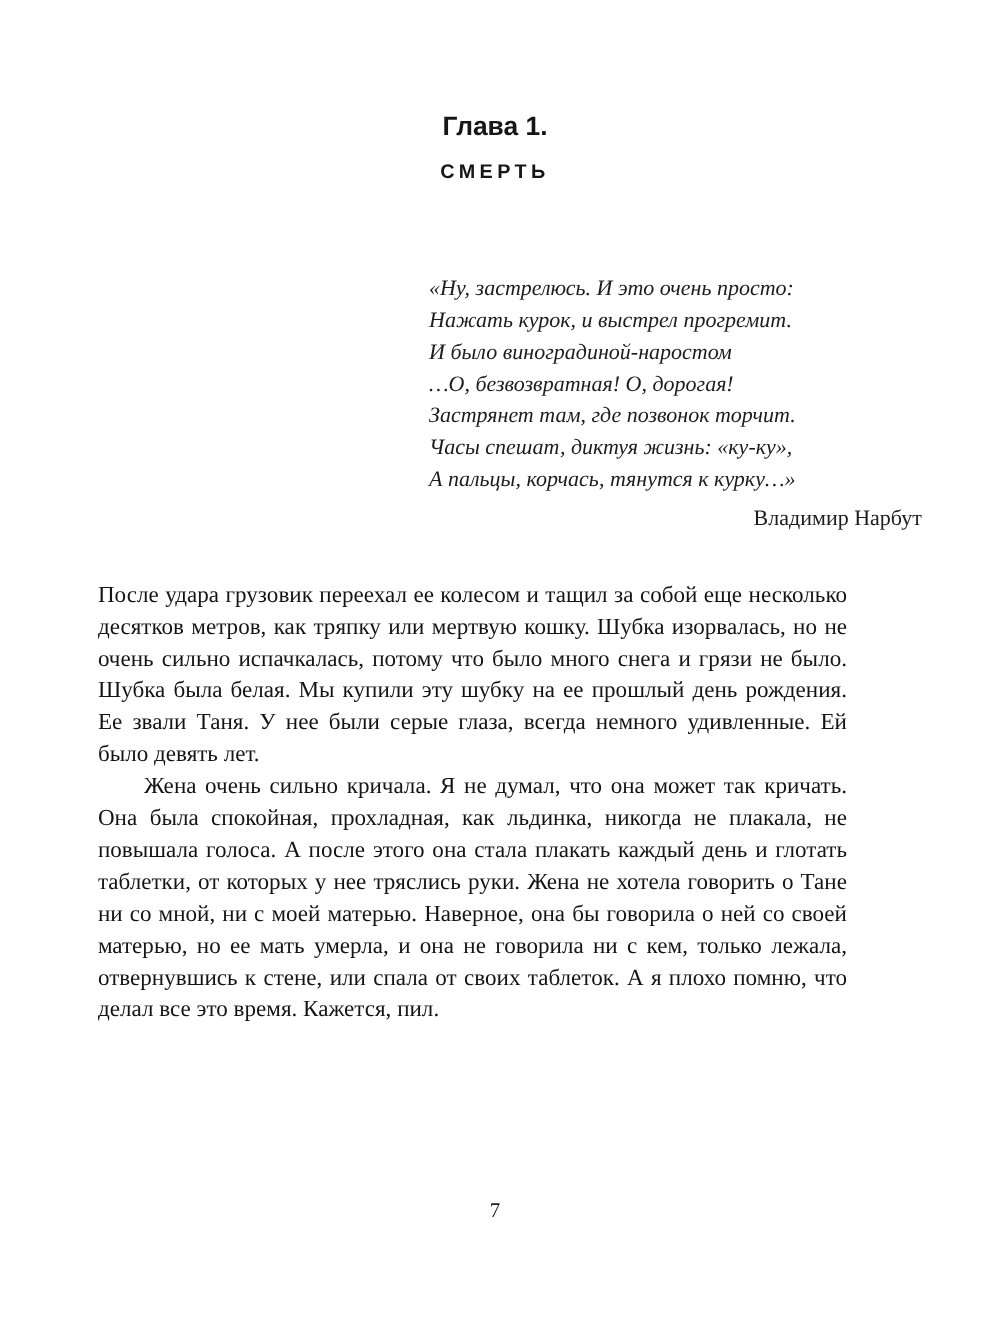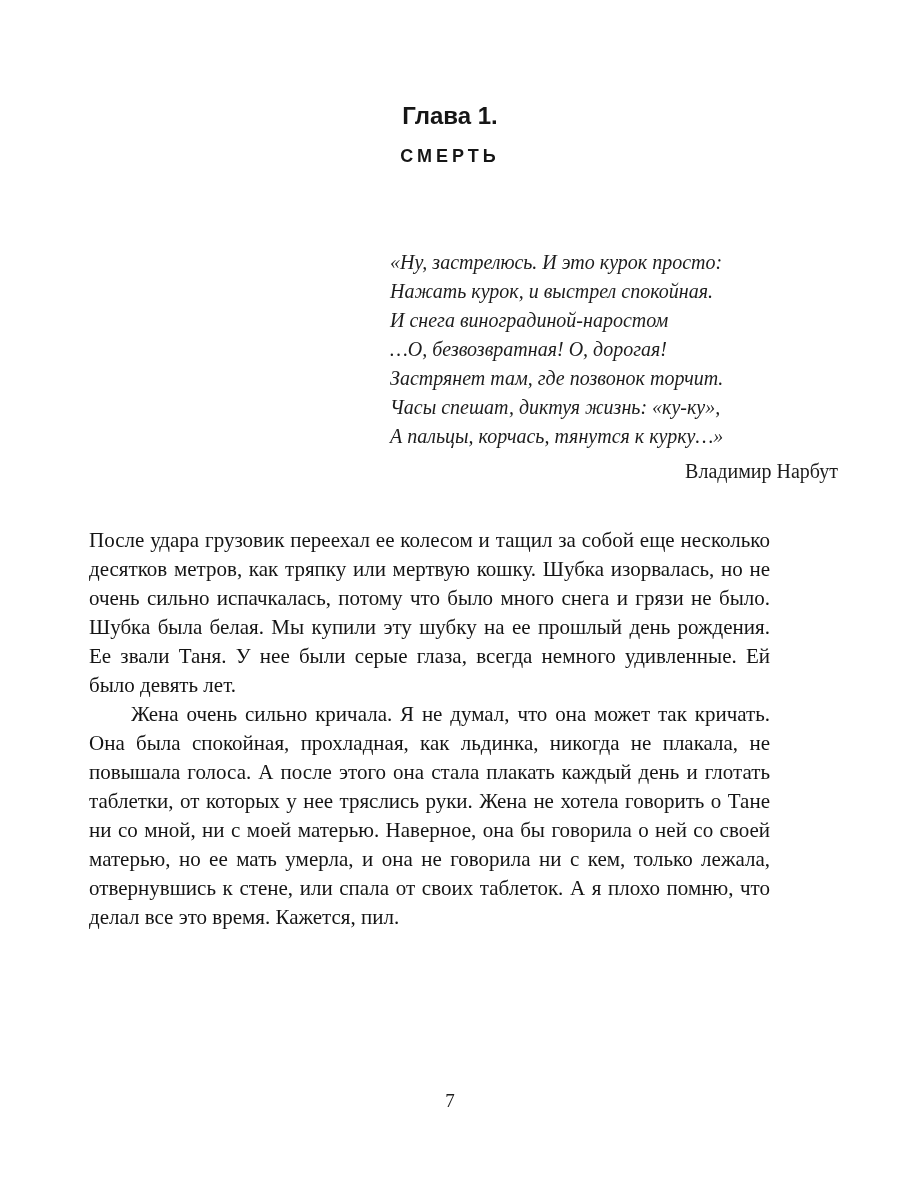--- a/index.html
+++ b/index.html
@@ -77,23 +77,23 @@
 <body>
 
 <div class="page">
 
   <div class="chapter-block">
     <div class="chapter-label">Глава 1.</div>
     <div class="chapter-title">СМЕРТЬ</div>
   </div>
 
   <div class="epigraph">
-      <div class="epigraph-line">«Ну, застрелюсь. И это курок просто:</div>
-      <div class="epigraph-line">Нажать курок, и выстрел спокойная.</div>
-      <div class="epigraph-line">И снега виноградиной-наростом</div>
+      <div class="epigraph-line">«Ну, застрелюсь. И это очень просто:</div>
+      <div class="epigraph-line">Нажать курок, и выстрел прогремит.</div>
+      <div class="epigraph-line">И было виноградиной-наростом</div>
       <div class="epigraph-line">…О, безвозвратная! О, дорогая!</div>
       <div class="epigraph-line">Застрянет там, где позвонок торчит.</div>
       <div class="epigraph-line">Часы спешат, диктуя жизнь: «ку-ку»,</div>
       <div class="epigraph-line">А пальцы, корчась, тянутся к курку…»</div>
     </div>
 
   <div class="attribution">Владимир Нарбут</div>
 
   <div class="body-text">
       <p class="body-paragraph">После удара грузовик переехал ее колесом и тащил за собой еще несколько десятков метров, как тряпку или мертвую кошку. Шубка изорвалась, но не очень сильно испачкалась, потому что было много снега и грязи не было. Шубка была белая. Мы купили эту шубку на ее прошлый день рождения. Ее звали Таня. У нее были серые глаза, всегда немного удивленные. Ей было девять лет.</p>

